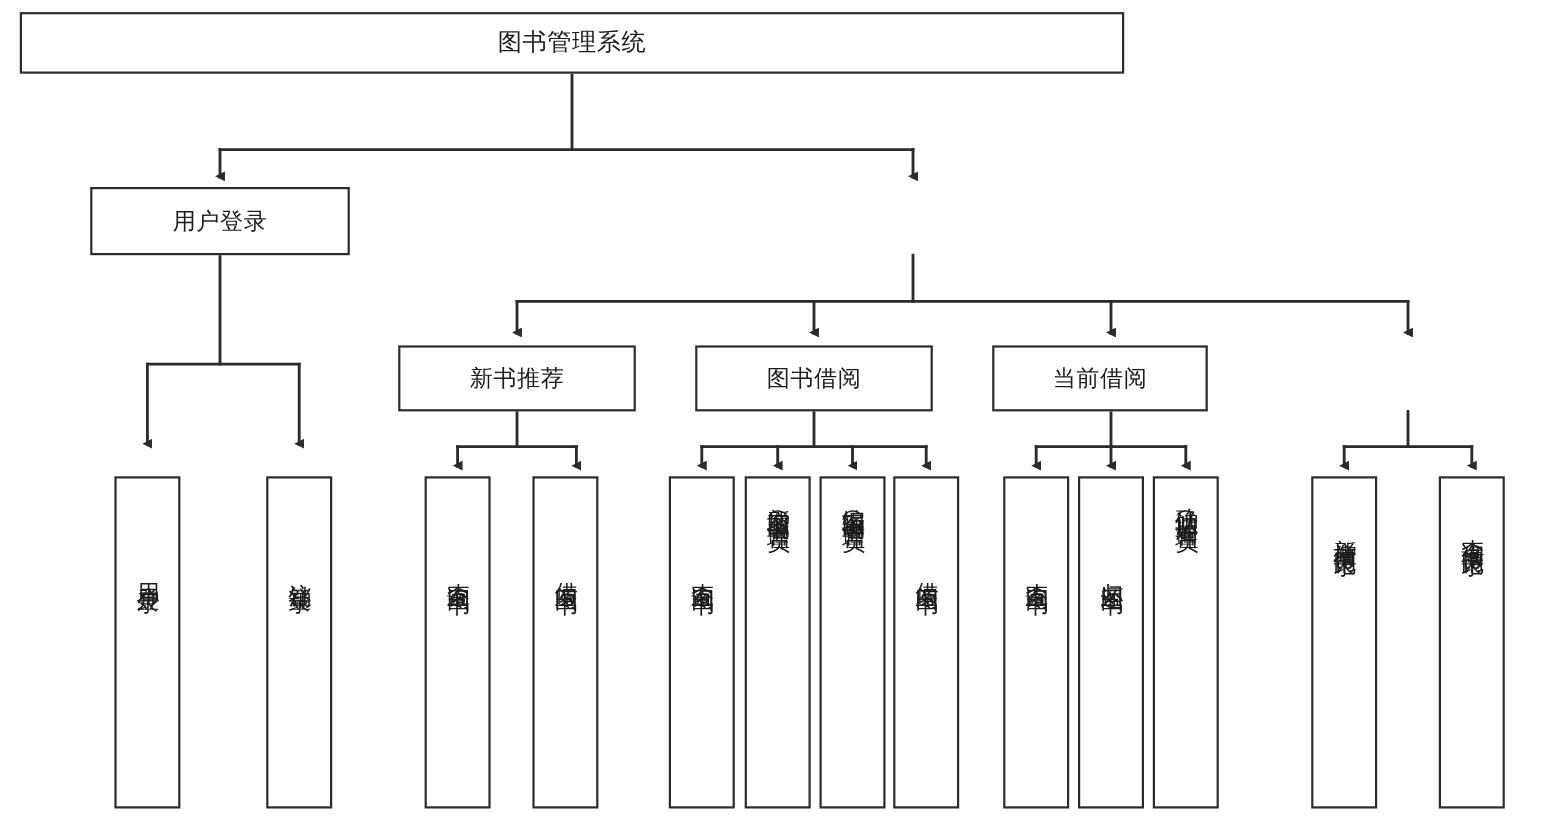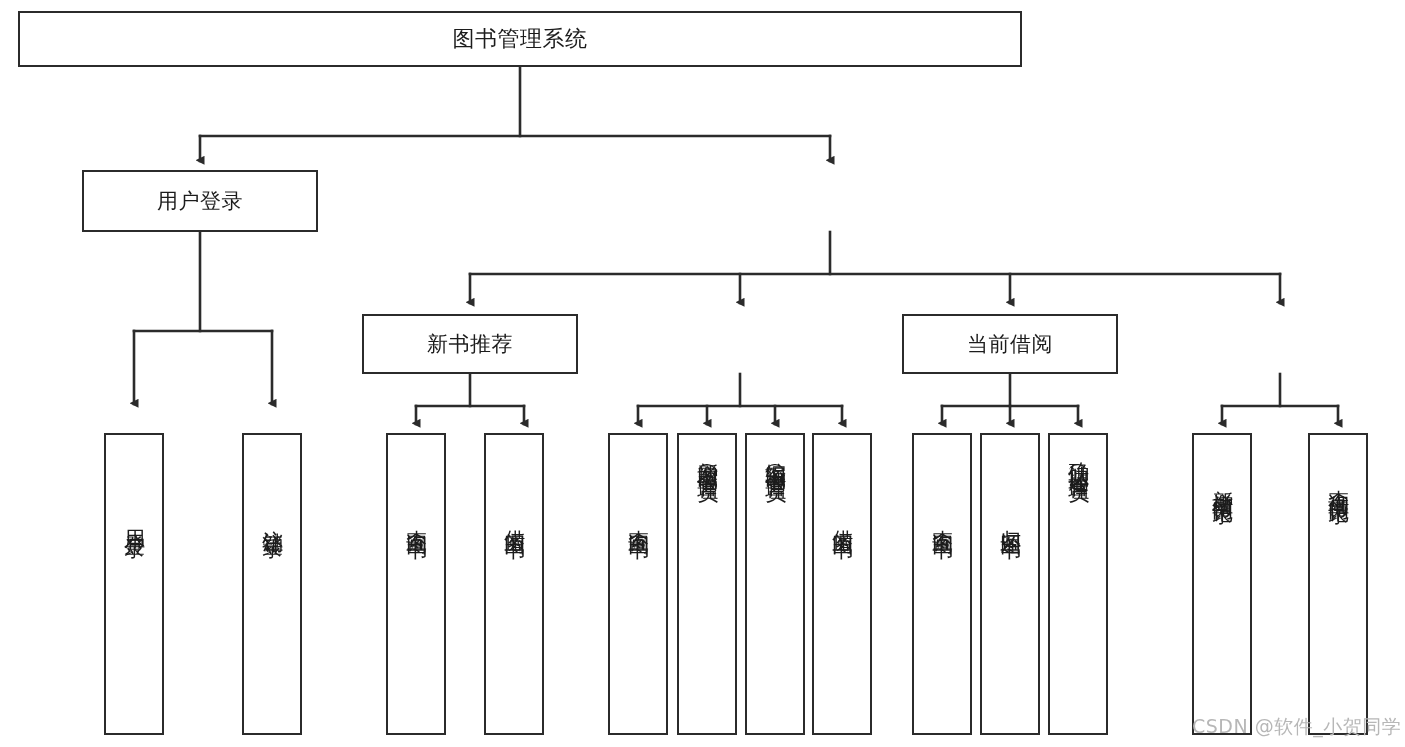--- a/index.html
+++ b/index.html
@@ -133,21 +133,24 @@
     <span class="node-label">图书管理系统</span>
   </div>
 
   <div class="node branch" style="left:82px; top:170px; width:236px; height:62px;">
     <span class="node-label">用户登录</span>
   </div>
 
   <div class="node branch" style="left:362px; top:314px; width:216px; height:60px;">
     <span class="node-label">新书推荐</span>
   </div>
-  <div class="node branch" style="left:902px; top:314px; width:216px; height:60px;">
+  <div class="node branch" style="left:632px; top:314px; width:216px; height:60px;">
+    <span class="node-label">图书借阅</span>
+  </div>
+  <div class="node branch" style="left:902px; top:314px; width:196px; height:60px;">
     <span class="node-label">当前借阅</span>
   </div>
 
   <div class="node leaf pad-top" style="left:104px; top:433px; width:60px; height:302px;">
     <span class="node-label">用户登录</span>
   </div>
   <div class="node leaf pad-top" style="left:242px; top:433px; width:60px; height:302px;">
     <span class="node-label">注销登录</span>
   </div>
 
@@ -181,15 +184,14 @@
     <span class="node-label">确认归还（管理员）</span>
   </div>
 
   <div class="node leaf pad-mid" style="left:1192px; top:433px; width:60px; height:302px;">
     <span class="node-label">新增借阅记录</span>
   </div>
   <div class="node leaf pad-mid" style="left:1308px; top:433px; width:60px; height:302px;">
     <span class="node-label">查询借阅记录</span>
   </div>
 
-  <div class="watermark" style="left:1192px; top:714px;">CSDN @软件_小贺同学</div>
 
 </div>
 
 </body></html>

